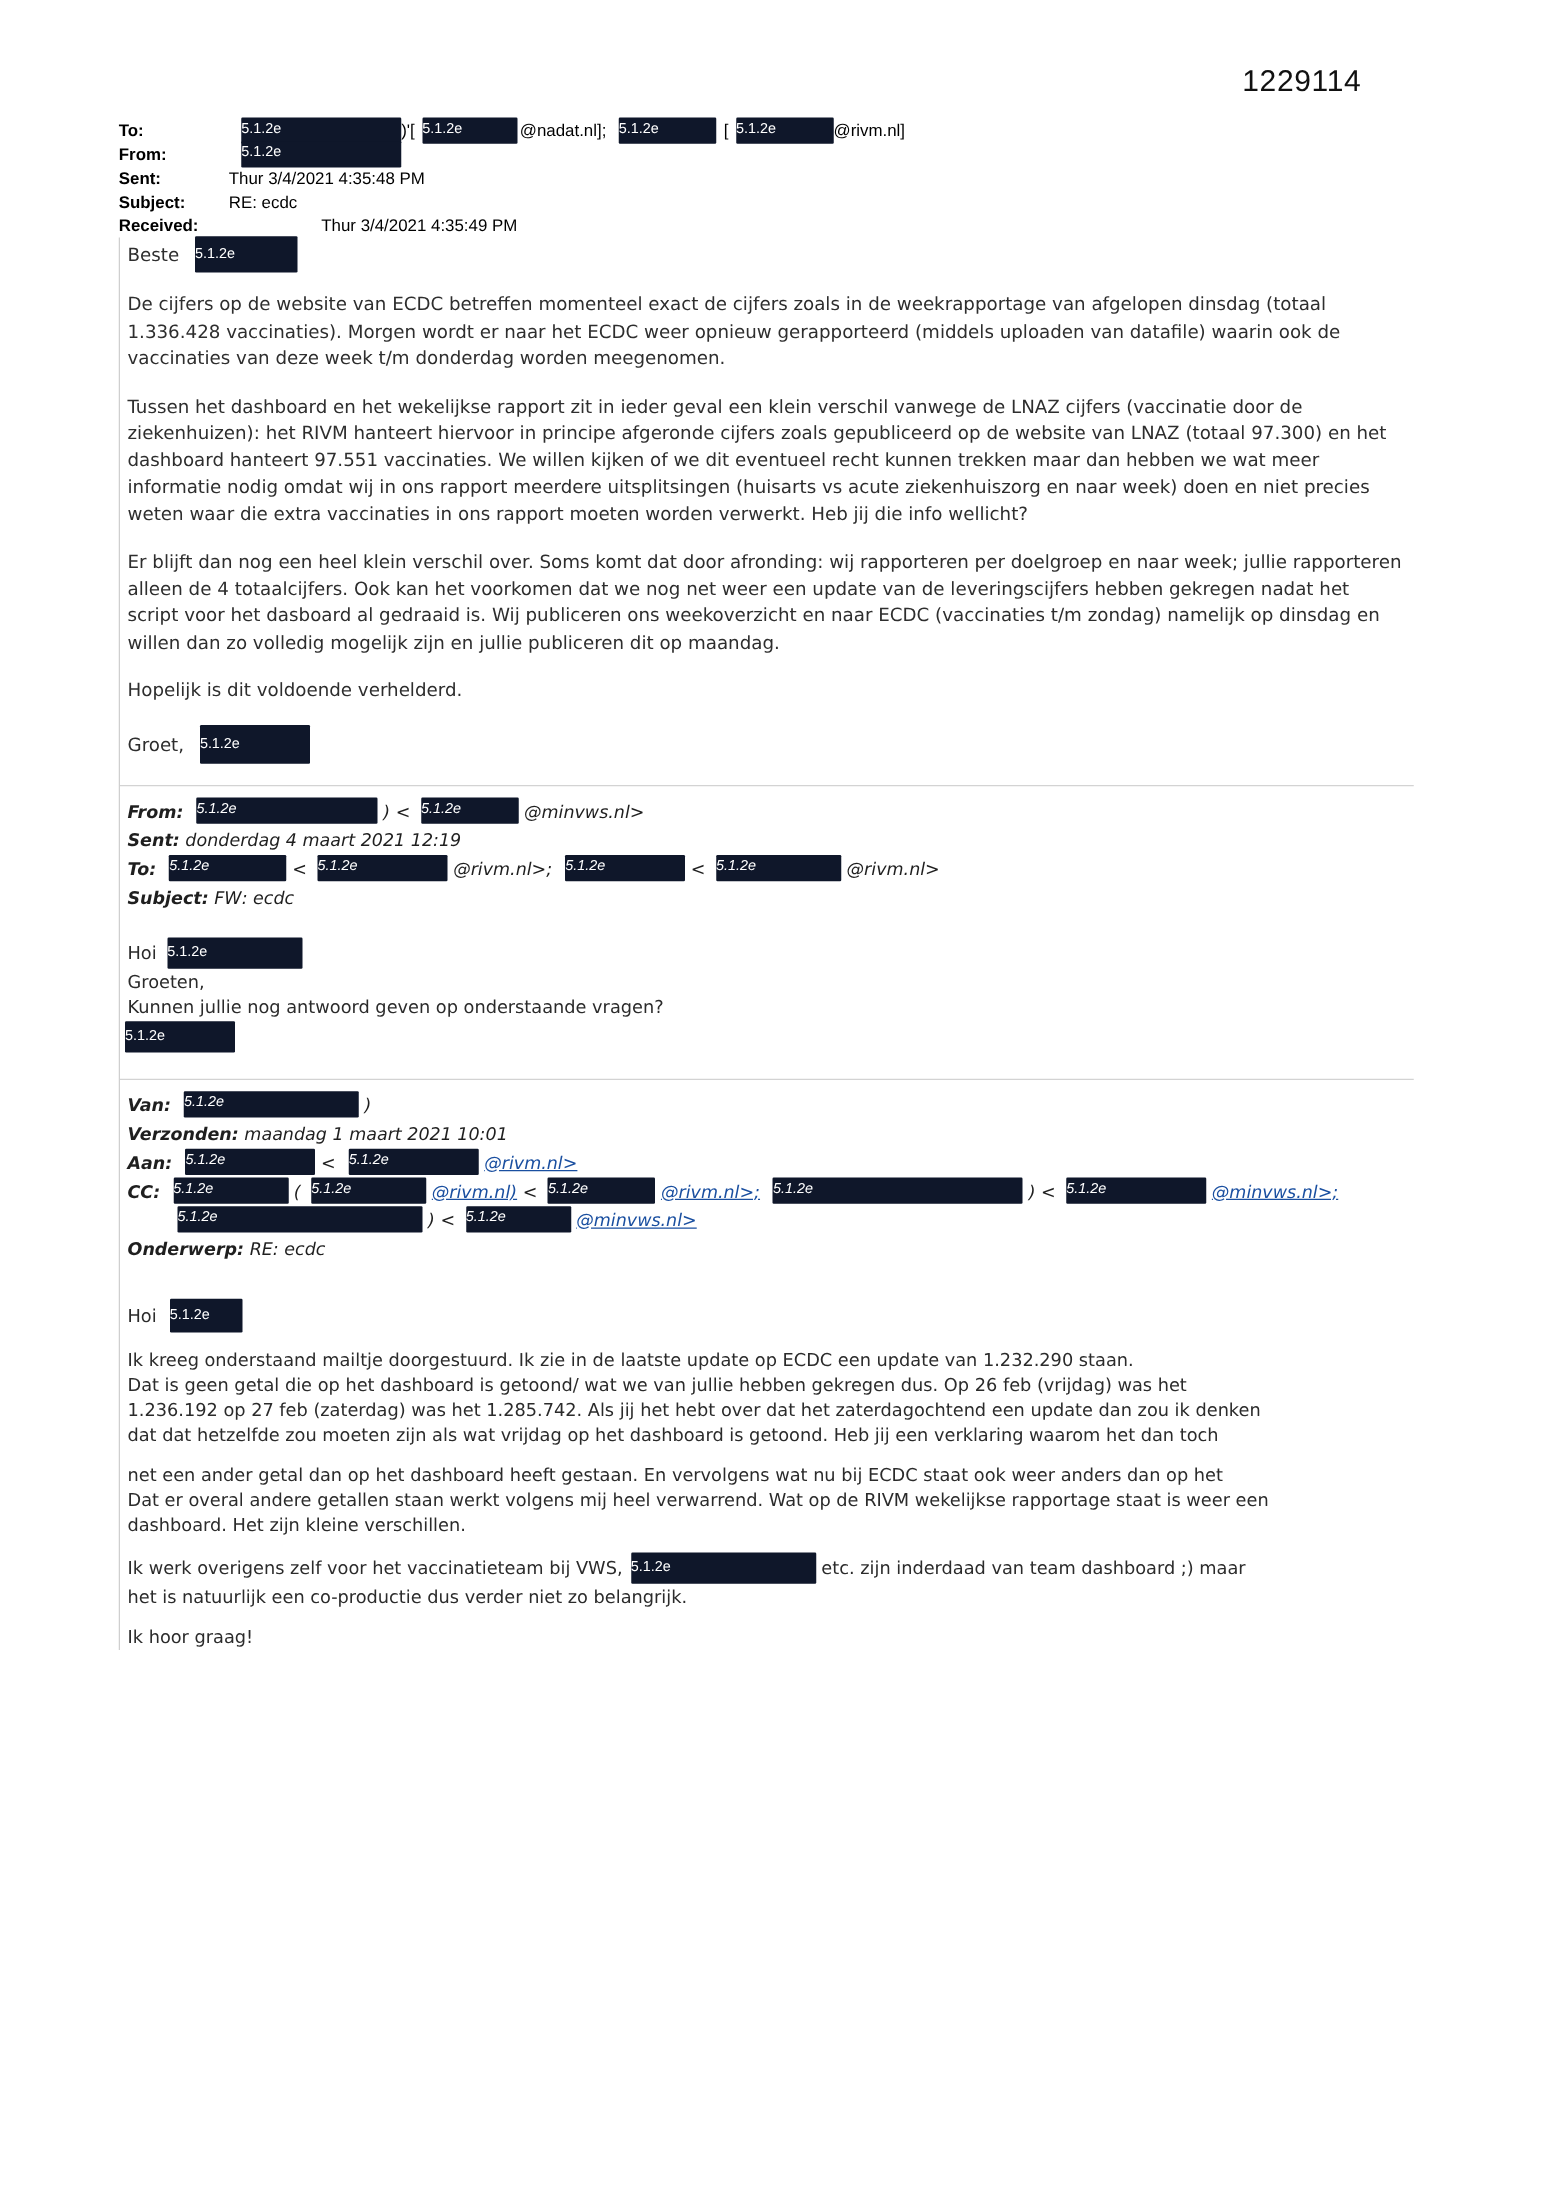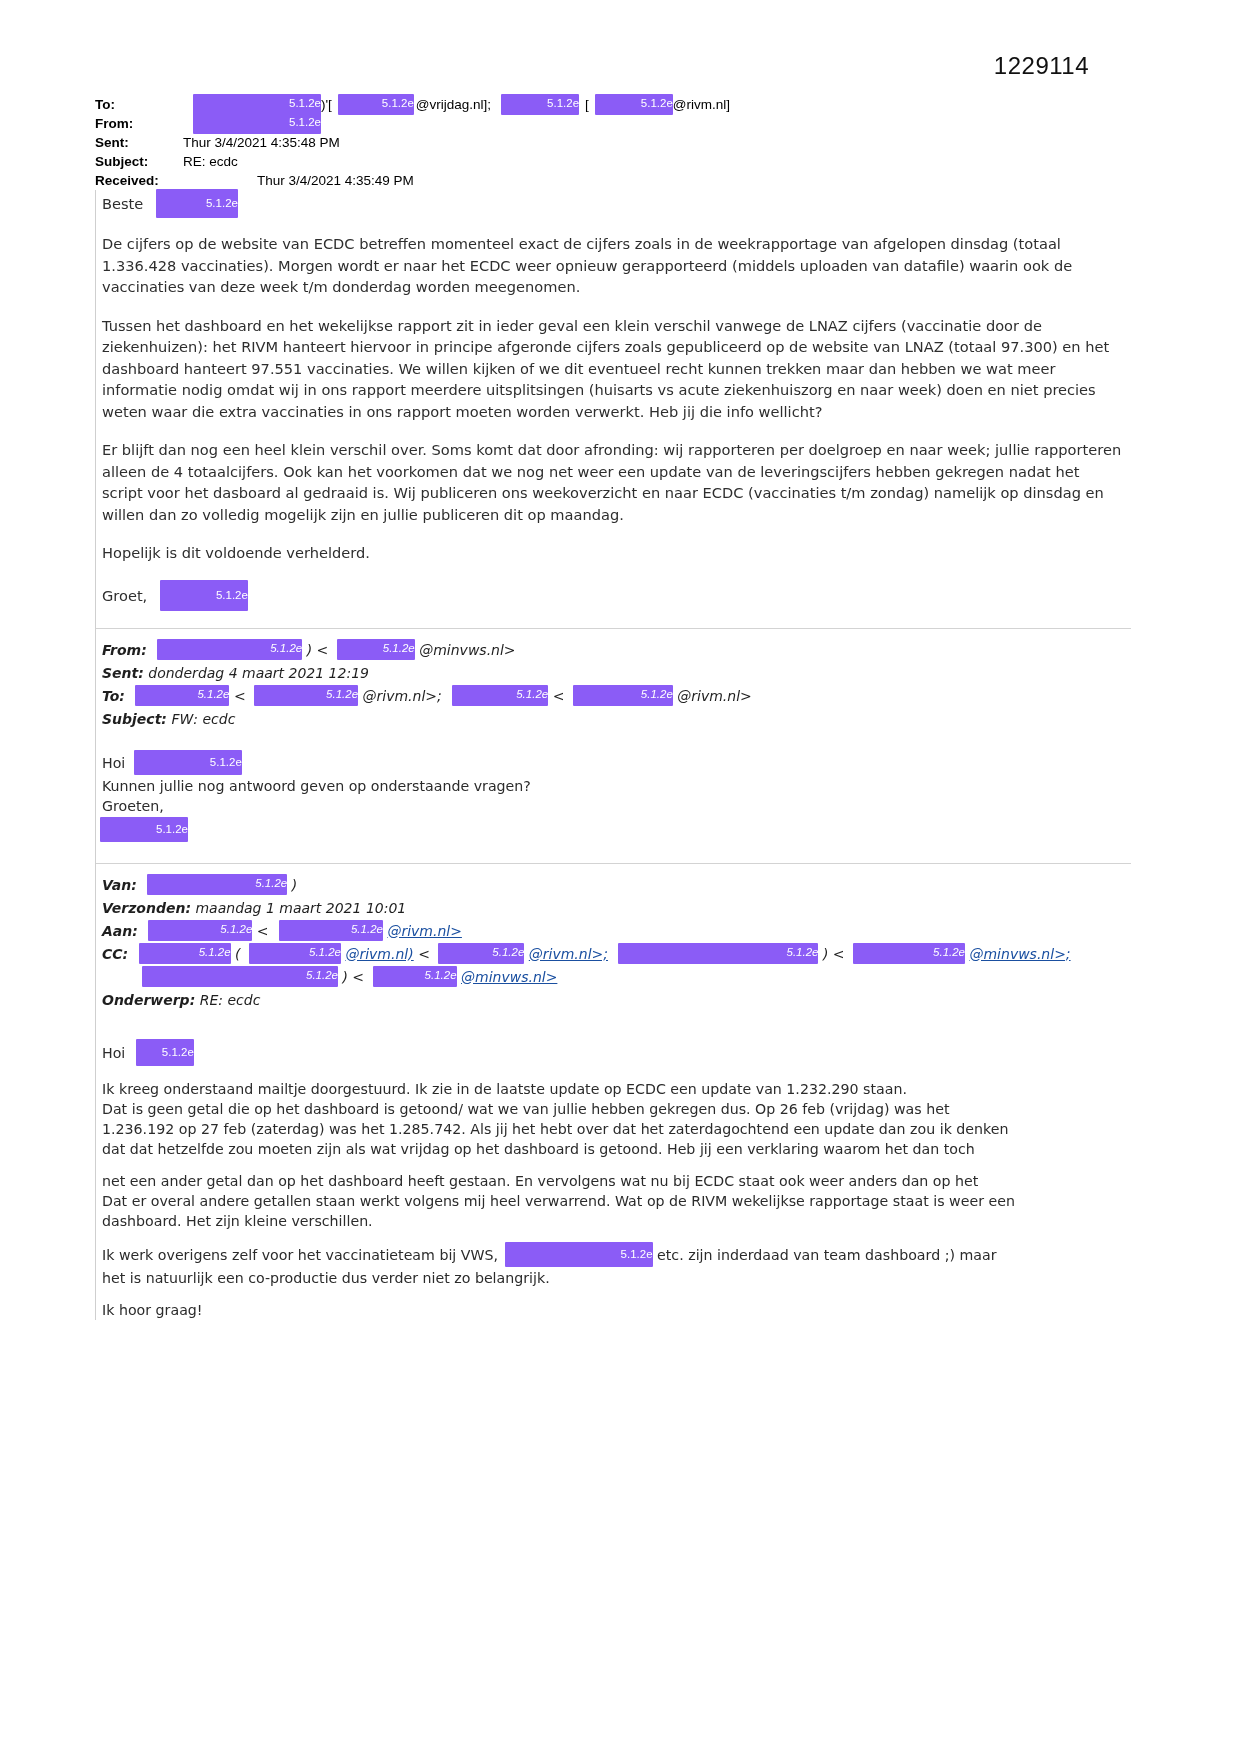--- a/index.html
+++ b/index.html
@@ -27,25 +27,25 @@
     right: 70px;
     font-size: 24px;
     letter-spacing: 0.5px;
     color: #111;
     font-family: "Liberation Sans", sans-serif;
   }
 
   
   .redact {
     display: inline-block;
-    background: #8b5cf6;
+    background: #0f172a;
     color: #ffffff;
     font-size: 11.5px;
     font-family: "Liberation Sans", sans-serif;
-    text-align: right;
+    text-align: left;
     vertical-align: middle;
     line-height: 1.55;
     padding: 1px 0 2px 0;
     border-radius: 1px;
     position: relative;
     top: -1px;
   }
 
   .hdr-block {
     position: absolute;
@@ -134,21 +134,21 @@
 
   <div class="doc-number">1229114</div>
 
   <div class="hdr-block">
 
     <div class="hdr-row">
       <span class="hdr-label">To:</span>
       <span class="redact" style="width:128px; margin-left:22px;">5.1.2e</span>
       <span class="hdr-val">)'[</span>
       <span class="redact" style="width:76px; margin-left:6px;">5.1.2e</span>
-      <span class="hdr-val" style="margin-left:2px;">@vrijdag.nl];</span>
+      <span class="hdr-val" style="margin-left:2px;">@nadat.nl];</span>
       <span class="redact" style="width:78px; margin-left:10px;">5.1.2e</span>
       <span class="hdr-val" style="margin-left:6px;">[</span>
       <span class="redact" style="width:78px; margin-left:6px;">5.1.2e</span>
       <span class="hdr-val">@rivm.nl]</span>
     </div>
 
     <div class="hdr-row">
       <span class="hdr-label">From:</span>
       <span class="redact" style="width:128px; margin-left:22px;">5.1.2e</span>
     </div>
@@ -221,22 +221,22 @@
           <span>FW: ecdc</span>
         </div>
 
 
         <div class="gap-md"></div>
 
         <div class="q-body">
           <span>Hoi</span>
           <span class="redact" style="width:108px; height:22px; line-height:22px; margin-left:4px;">5.1.2e</span>
         </div>
+        <div class="q-body">Groeten,</div>
         <div class="q-body">Kunnen jullie nog antwoord geven op onderstaande vragen?</div>
-        <div class="q-body">Groeten,</div>
         <div class="q-body" style="margin-top:2px;">
           <span class="redact" style="width:88px; height:22px; line-height:22px; margin-left:-2px;">5.1.2e</span>
         </div>
       </div>
 
       <div class="sep" style="margin-top:20px;"></div>
 
       <div>
         <div class="q-hdr">
           <b>Van:</b>

